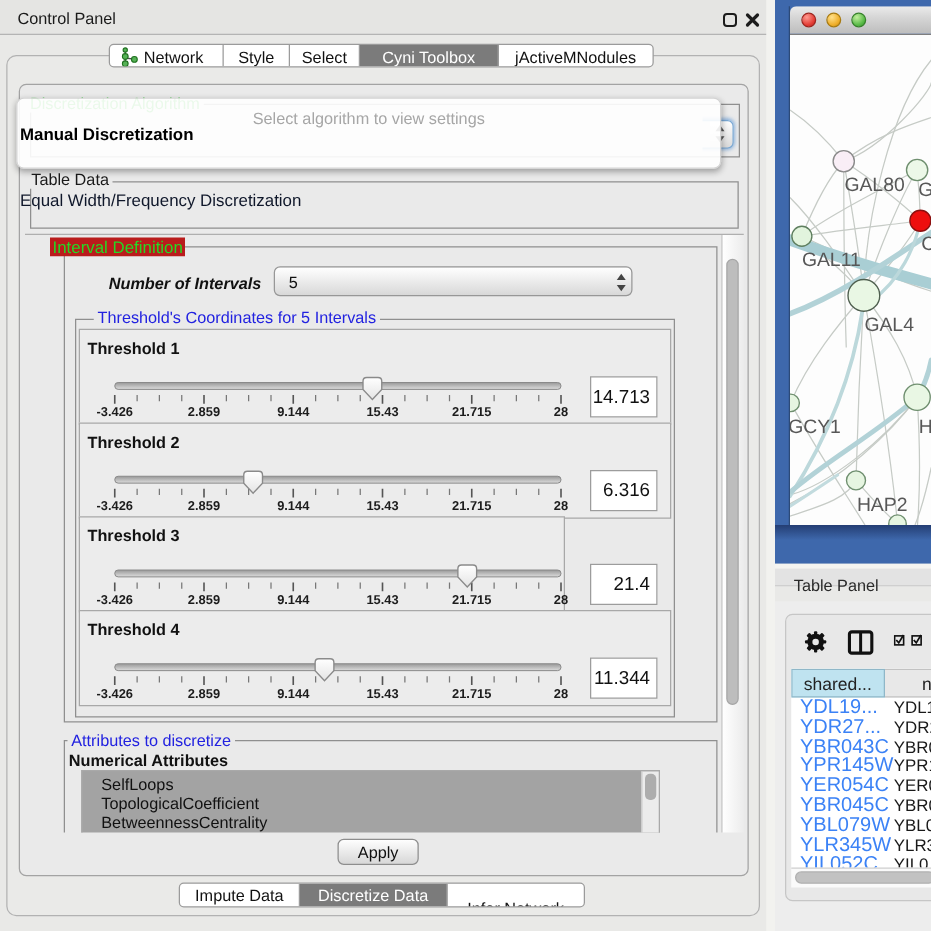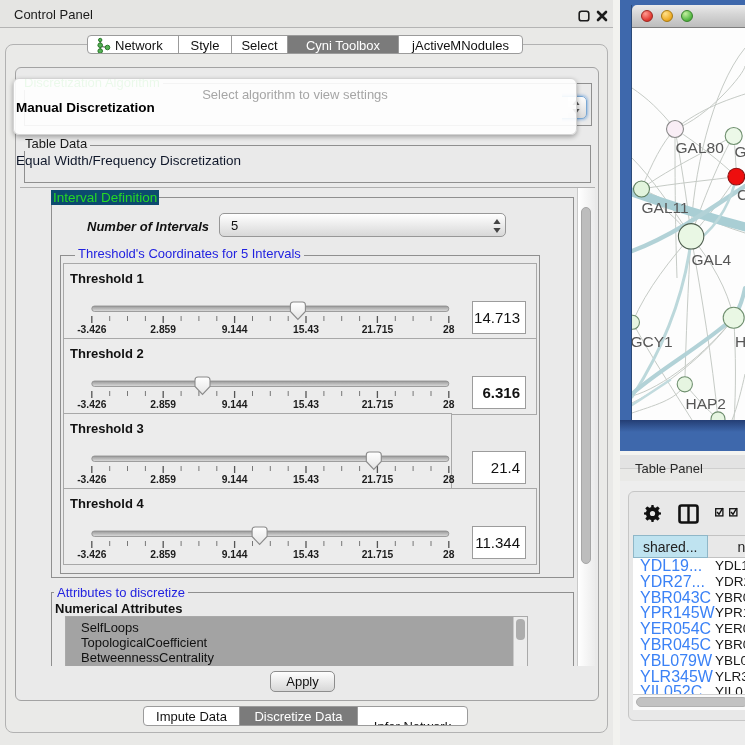--- a/index.html
+++ b/index.html
@@ -55,21 +55,21 @@
     </svg>
   </div>
 
   <div class="abs" style="left:24px;top:145px;width:567px;height:38px;border:1px solid #8f8f8f;"></div>
   <div class="abs" style="left:22px;top:136px;font-size:13px;color:#1a1a1a;background:#eaeaea;padding:0 3px;">Table Data</div>
 
   <div class="abs" style="left:20px;top:187px;width:575px;height:1px;background:#afafaf;"></div>
 
   <div id="scrollcontent" class="abs" style="left:20px;top:188px;width:557px;height:478px;overflow:hidden;">
     <div class="abs" style="left:31px;top:9px;width:523px;height:381px;border:1px solid #8f8f8f;"></div>
-    <div class="abs" style="left:31px;top:2px;font-size:13.5px;color:#25d825;background:#0c4a6e;padding:0 2px;">Interval Definition</div>
+    <div class="abs" style="left:20px;top:2px;font-size:13.5px;color:#25d825;background:#b91c1c;padding:0 2px;">Interval Definition</div>
     <div class="abs" style="left:67px;top:31px;font-size:13px;font-weight:bold;color:#111;font-style:italic;">Number of Intervals</div>
     <div class="abs" style="left:199px;top:25px;width:287px;height:24px;border-radius:5px;background:linear-gradient(#ffffff,#d8d8d8);border:1px solid #979797;">
       <div class="abs" style="left:11px;top:4px;font-size:13px;color:#111;">5</div>
       <svg class="abs" style="left:272px;top:4px;" width="10" height="16" viewBox="0 0 10 16">
           <path d="M5 1 L8.6 6 L1.4 6 Z" fill="#444"></path>
           <path d="M5 15 L8.6 10 L1.4 10 Z" fill="#444"></path>
         </svg>
     </div>
     <div class="abs" style="left:40px;top:67px;width:480px;height:319px;border:1px solid #8f8f8f;"></div>
     <div class="abs" style="left:55px;top:58px;font-size:13px;color:#2222e0;background:#eaeaea;padding:0 3px;">Threshold's Coordinates for 5 Intervals</div>
@@ -159,21 +159,21 @@
         <line x1="313.4" y1="22" x2="313.4" y2="29" stroke="#555" stroke-width="1.3"></line>
         <text x="313.4" y="39" text-anchor="middle">21.715</text>
         <line x1="331.3" y1="22" x2="331.3" y2="27" stroke="#777" stroke-width="1"></line>
         <line x1="349.1" y1="22" x2="349.1" y2="27" stroke="#777" stroke-width="1"></line>
         <line x1="367.0" y1="22" x2="367.0" y2="27" stroke="#777" stroke-width="1"></line>
         <line x1="384.8" y1="22" x2="384.8" y2="29" stroke="#555" stroke-width="1.3"></line>
         <text x="384.8" y="39" text-anchor="middle">28</text>
         </g>
         <path transform="translate(130.0,7)" d="M1 4 Q1 1 4 1 L13 1 Q16 1 16 4 L16 10.5 L8.5 18.5 L1 10.5 Z" fill="url(#th1)" stroke="#8a8a8a" stroke-width="1.1"></path>
       </svg>
-      <div class="abs" style="left:408px;top:37px;width:54px;height:33px;background:#ffffff;border:1px solid #9c9c9c;font-size:15px;color:#111;text-align:right;line-height:31px;padding-right:5px;font-weight:bold;">6.316</div>
+      <div class="abs" style="left:408px;top:37px;width:54px;height:33px;background:#ffffff;border:1px solid #9c9c9c;font-size:15px;color:#111;text-align:right;line-height:31px;padding-right:5px;">6.316</div>
     </div>
     <div class="abs" style="left:43px;top:225px;width:389px;height:77px;border:1px solid #a8a8a8;background:#ececec;">
       <div class="abs" style="left:6px;top:7px;font-size:13px;font-weight:bold;color:#111;">Threshold 3</div>
       <svg class="abs" style="left:0;top:30px;" width="474" height="46" viewBox="0 0 474 46">
         <defs>
           <linearGradient id="tr2" x1="0" y1="0" x2="0" y2="1">
             <stop offset="0" stop-color="#989898"></stop>
               <stop offset="1" stop-color="#dddddd"></stop>
           </linearGradient>
           <linearGradient id="th2" x1="0" y1="0" x2="0" y2="1">

